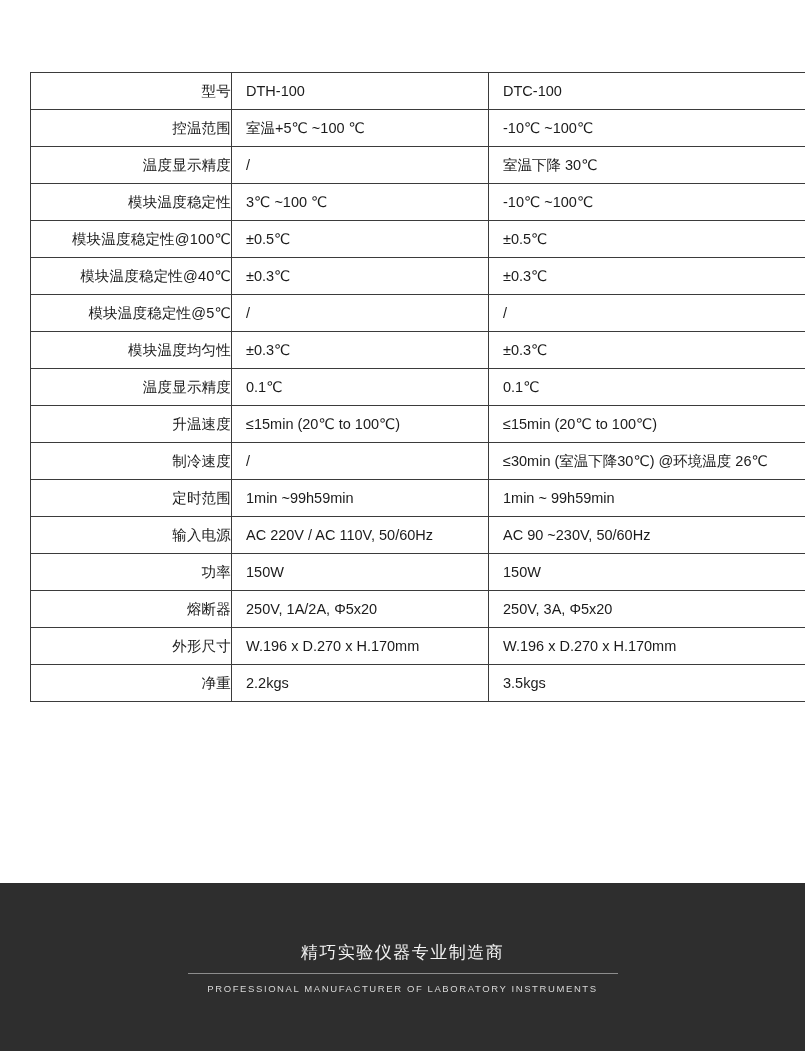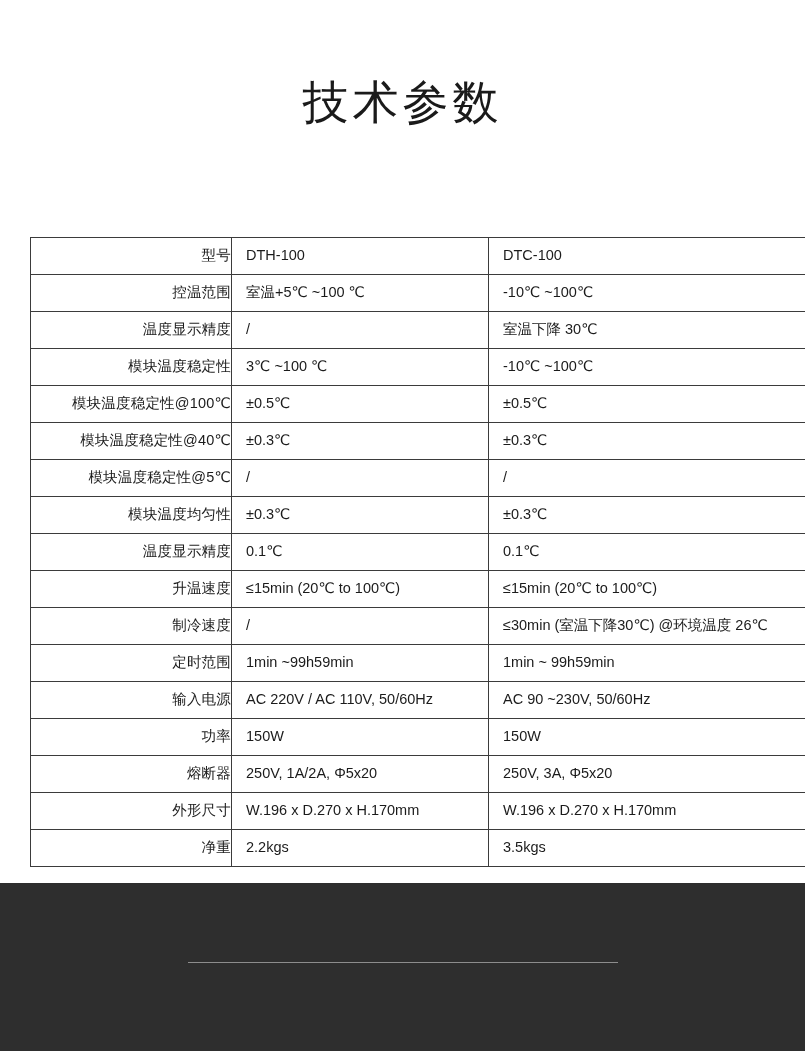--- a/index.html
+++ b/index.html
@@ -89,21 +89,20 @@
     letter-spacing: 1.6px;
     color: #d8d8d8;
     text-transform: uppercase;
   }
 </style>
 </head>
 <body>
 
 <div class="page">
 
-  <h1 class="title">技术参数</h1>
 
   <div class="spec-wrap">
     <table class="spec">
       <tbody>
         <tr>
           <td class="c0 label-cell">型号</td>
           <td class="c1">DTH-100</td>
           <td class="c2">DTC-100</td>
         </tr>
 
@@ -185,16 +184,18 @@
         <tr>
           <td class="c0 label-cell">净重</td>
           <td class="c1">2.2kgs</td>
           <td class="c2">3.5kgs</td>
         </tr>
       </tbody>
     </table>
   </div>
 
   <div class="footer">
+    <div class="footer-cn">精巧实验仪器专业制造商</div>
     <div class="footer-divider"></div>
+    <div class="footer-en">PROFESSIONAL MANUFACTURER OF LABORATORY INSTRUMENTS</div>
   </div>
 
 </div>
 
 </body></html>

